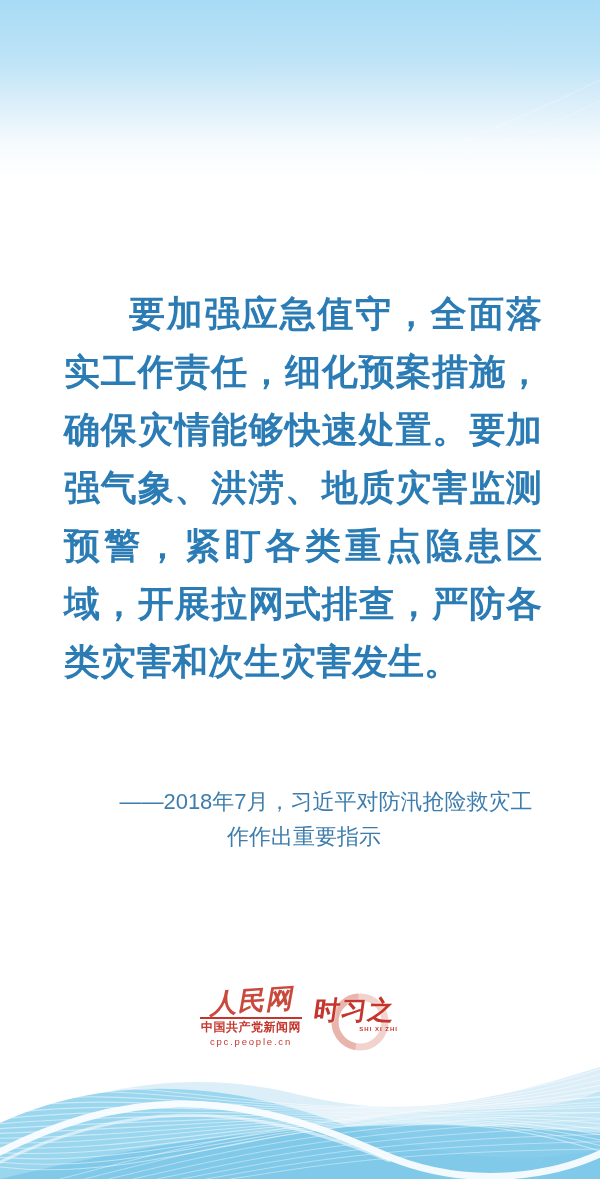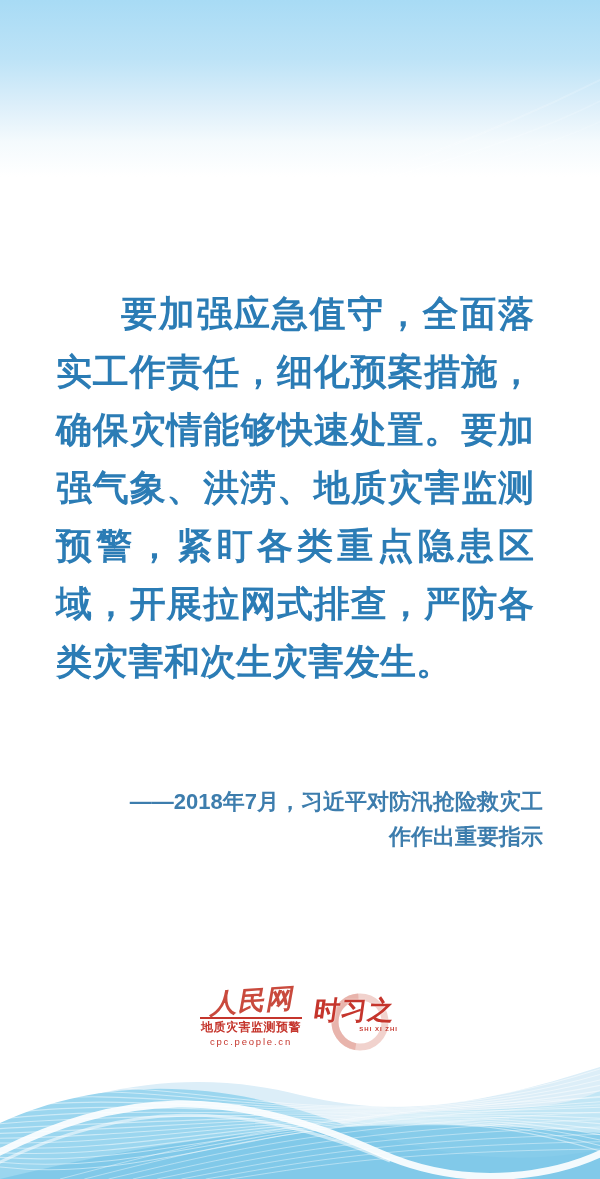--- a/index.html
+++ b/index.html
@@ -7,34 +7,34 @@
     position:relative;
     width:600px;height:1179px;
     overflow:hidden;
     background:linear-gradient(180deg,#a8dbf5 0%, #bde3f7 5%, #ddeffa 9%, #f4fafd 12%, #ffffff 15%);
     font-family:"Liberation Sans","DejaVu Sans",sans-serif;
   }
   
   .top-arcs{position:absolute;top:60px;right:0;width:240px;height:120px;opacity:.5;}
   
   .quote{
-    position:absolute;left:56px;top:285px;width:478px;
+    position:absolute;left:64px;top:285px;width:478px;
     font-size:36px;line-height:58px;font-weight:700;
     color:#2b7cb5;
     text-align:justify;text-justify:inter-character;
     text-indent:65px;
     word-break:normal;line-break:strict;
   }
   
   .attribution{
     position:absolute;left:65px;top:784px;width:478px;
-    font-size:22px;line-height:35px;font-weight:700;
+    font-size:22px;line-height:35px;font-weight:400;
     color:#3d7dad;
     text-indent:44px;
-    text-align:right;
+    text-align:center;
   }
   
   .footer{
     position:absolute;top:986px;left:0;width:600px;
     display:flex;justify-content:center;align-items:flex-start;gap:10px;
   }
   .people-logo{width:102px;text-align:center;}
   .people-calligraphy{
     font-family:"DejaVu Serif","Liberation Serif",serif;
     font-style:italic;font-weight:700;
@@ -80,21 +80,21 @@
 
   <div class="quote">要加强应急值守，全面落实工作责任，细化预案措施，确保灾情能够快速处置。要加强气象、洪涝、地质灾害监测预警，紧盯各类重点隐患区域，开展拉网式排查，严防各类灾害和次生灾害发生。</div>
 
   <div class="attribution">——2018年7月，习近平对防汛抢险救灾工作作出重要指示</div>
 
   <div class="footer">
 
     <div class="people-logo">
       <div class="people-calligraphy">人民网</div>
       <div class="people-divider"></div>
-      <div class="people-sitename">地质灾害监测预警</div>
+      <div class="people-sitename">中国共产党新闻网</div>
       <div class="people-url">cpc.people.cn</div>
     </div>
 
     <div class="shixizhi">
       <svg class="sxz-ring" viewBox="0 0 64 64">
         <circle cx="32" cy="32" r="25" fill="none" stroke="#f0cdc8" stroke-width="7" opacity="0.9"></circle>
         <circle cx="32" cy="32" r="25" fill="none" stroke="#e6aca4" stroke-width="7" stroke-dasharray="72 85" transform="rotate(100 32 32)" opacity="0.8"></circle>
       </svg>
       <div class="sxz-title">时习之</div>
       <div class="sxz-sub">SHI XI ZHI</div>

